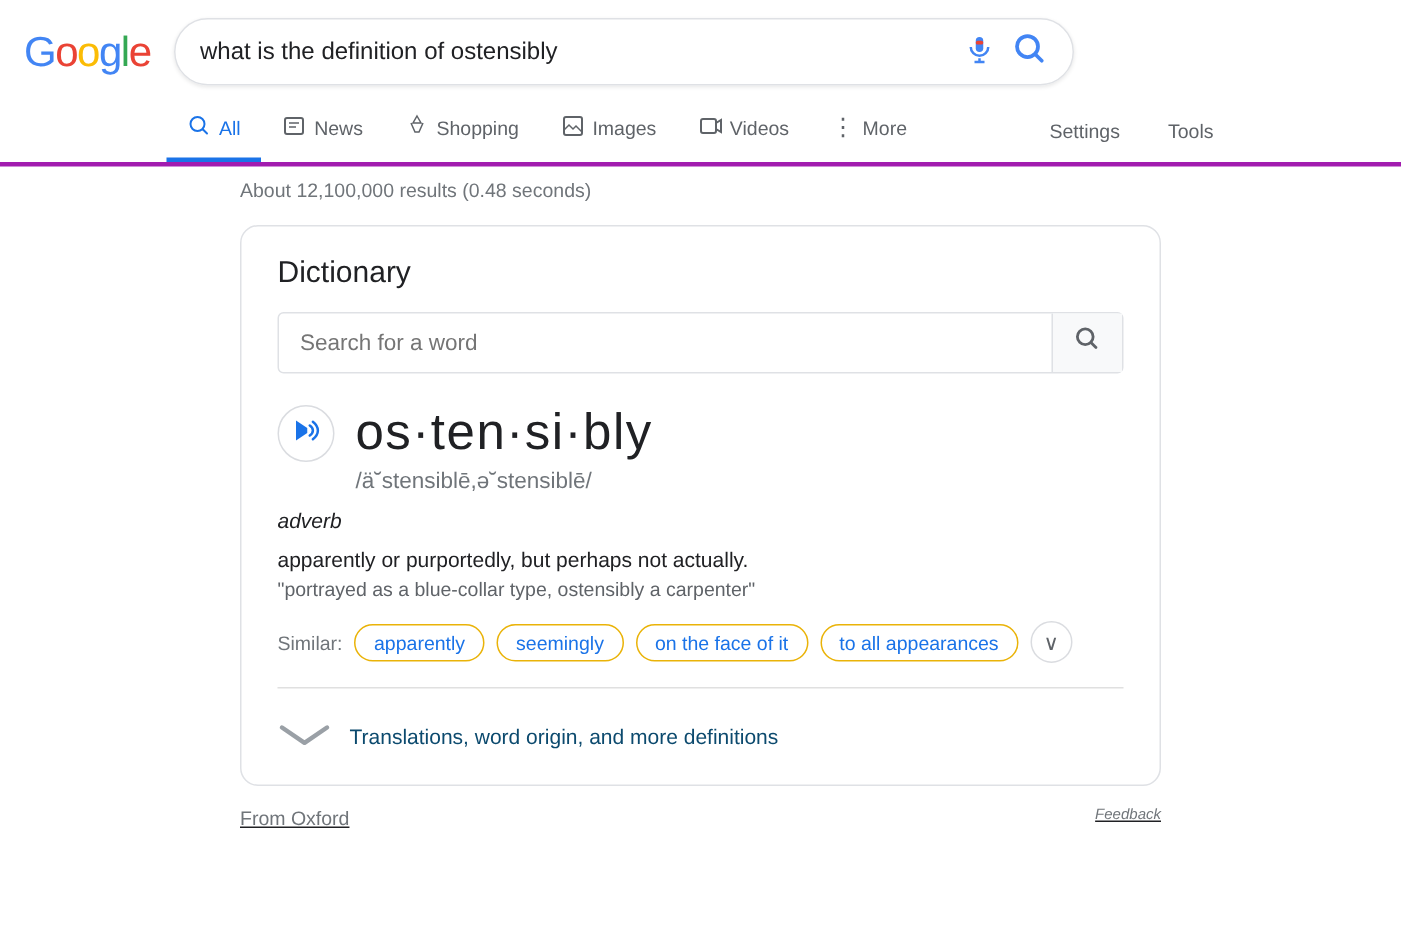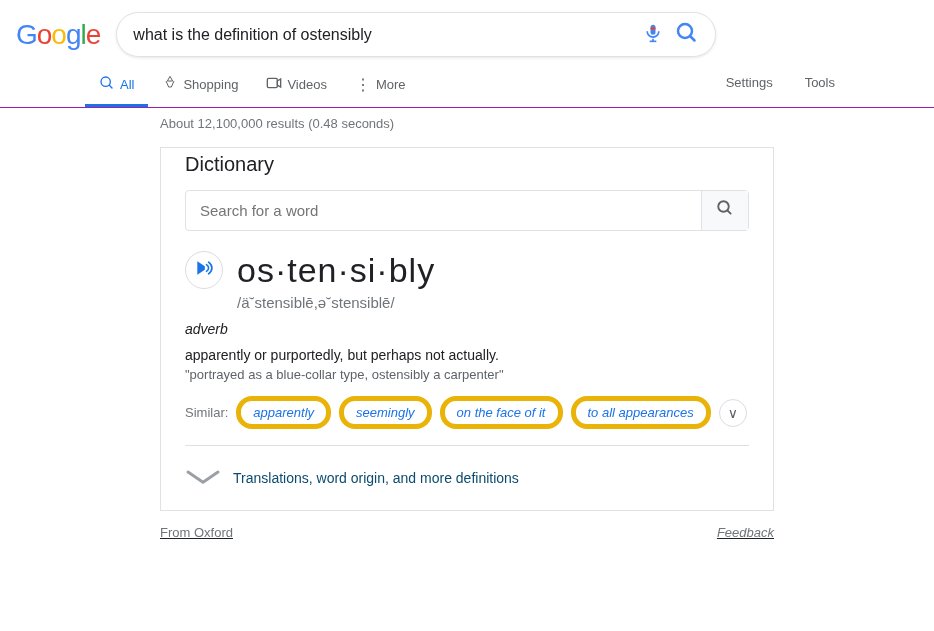--- a/index.html
+++ b/index.html
@@ -64,23 +64,23 @@
     .search-icon-btn {
       width: 24px;
       height: 24px;
       cursor: pointer;
       color: #4285F4;
     }
 
     
     .nav-tabs {
       display: flex;
-      align-items: flex-start;
-      padding: 0 85px;
-      border-bottom: 1px solid #a21caf;
+      align-items: flex-end;
+      padding: 0 111px;
+      border-bottom: 3px solid #a21caf;
       gap: 0;
     }
     .tab-item {
       display: flex;
       align-items: center;
       gap: 5px;
       padding: 10px 14px;
       font-size: 13px;
       color: #5f6368;
       cursor: pointer;
@@ -103,22 +103,22 @@
     .results-count {
       padding: 8px 160px 12px;
       font-size: 13px;
       color: #70757a;
     }
 
     
     .dict-card {
       margin: 4px 160px 0;
       border: 1px solid #dfe1e5;
-      border-radius: 0;
-      padding: 5px 24px 0;
+      border-radius: 12px;
+      padding: 20px 24px 0;
       max-width: 620px;
     }
     .dict-title {
       font-size: 20px;
       color: #202124;
       font-weight: normal;
       margin-bottom: 14px;
     }
     .dict-search-bar {
       display: flex;
@@ -142,21 +142,21 @@
       border: none;
       border-left: 1px solid #dfe1e5;
       cursor: pointer;
       color: #5f6368;
       font-size: 18px;
     }
 
     
     .word-header {
       display: flex;
-      align-items: flex-start;
+      align-items: flex-end;
       gap: 14px;
       margin-bottom: 4px;
     }
     .audio-btn {
       width: 38px;
       height: 38px;
       border-radius: 50%;
       border: 1px solid #dadce0;
       background: #fff;
       display: flex;
@@ -213,28 +213,27 @@
       align-items: center;
       gap: 8px;
       flex-wrap: wrap;
       margin-bottom: 16px;
     }
     .similar-label {
       font-size: 13px;
       color: #70757a;
     }
     .similar-chip {
-      border: 5px solid #eab308;
+      border: 1px solid #eab308;
       border-radius: 16px;
       padding: 4px 12px;
       font-size: 13px;
       color: #1a73e8;
       cursor: pointer;
       background: #fff;
-      font-style: italic;
     }
     .expand-btn {
       width: 28px;
       height: 28px;
       border: 1px solid #dadce0;
       border-radius: 50%;
       display: flex;
       align-items: center;
       justify-content: center;
       cursor: pointer;
@@ -269,21 +268,21 @@
       padding: 8px 160px;
       margin-top: 6px;
       max-width: 940px;
       text-decoration: underline;
     }
     .from-oxford {
       font-size: 13px;
       color: #70757a;
     }
     .feedback-link {
-      font-size: 13px;
+      font-size: 10px;
       color: #70757a;
       font-style: italic;
       cursor: pointer;
     }
   </style>
 </head>
 <body>
 
 <div class="header">
   <div class="google-logo">
@@ -317,25 +316,43 @@
       <svg width="16" height="16" viewBox="0 0 24 24" fill="none">
         <circle cx="10" cy="10" r="7" stroke="#1a73e8" stroke-width="2"></circle>
         <path d="M15.5 15.5l4 4" stroke="#1a73e8" stroke-width="2" stroke-linecap="round"></path>
       </svg>
     </span>
     <span>All</span>
   </div>
   <div class="tab-item">
     <span class="tab-icon">
       <svg width="16" height="16" viewBox="0 0 24 24" fill="none">
+        <rect x="3" y="4" width="18" height="16" rx="2" stroke="#5f6368" stroke-width="2"></rect>
+        <path d="M7 9h10M7 13h7" stroke="#5f6368" stroke-width="1.5"></path>
+      </svg>
+    </span>
+    <span>News</span>
+  </div>
+  <div class="tab-item">
+    <span class="tab-icon">
+      <svg width="16" height="16" viewBox="0 0 24 24" fill="none">
         <path d="M12 2l4 7H8l4-7z" stroke="#5f6368" stroke-width="1.5"></path>
         <path d="M6 9l4 9h4l4-9" stroke="#5f6368" stroke-width="1.5"></path>
       </svg>
     </span>
     <span>Shopping</span>
+  </div>
+  <div class="tab-item">
+    <span class="tab-icon">
+      <svg width="16" height="16" viewBox="0 0 24 24" fill="none">
+        <rect x="3" y="3" width="18" height="18" rx="2" stroke="#5f6368" stroke-width="2"></rect>
+        <path d="M3 16l5-5 4 4 3-3 6 6" stroke="#5f6368" stroke-width="1.5"></path>
+      </svg>
+    </span>
+    <span>Images</span>
   </div>
   <div class="tab-item">
     <span class="tab-icon">
       <svg width="16" height="16" viewBox="0 0 24 24" fill="none">
         <rect x="2" y="5" width="15" height="14" rx="2" stroke="#5f6368" stroke-width="2"></rect>
         <path d="M17 9l5-3v12l-5-3V9z" stroke="#5f6368" stroke-width="2"></path>
       </svg>
     </span>
     <span>Videos</span>
   </div>

